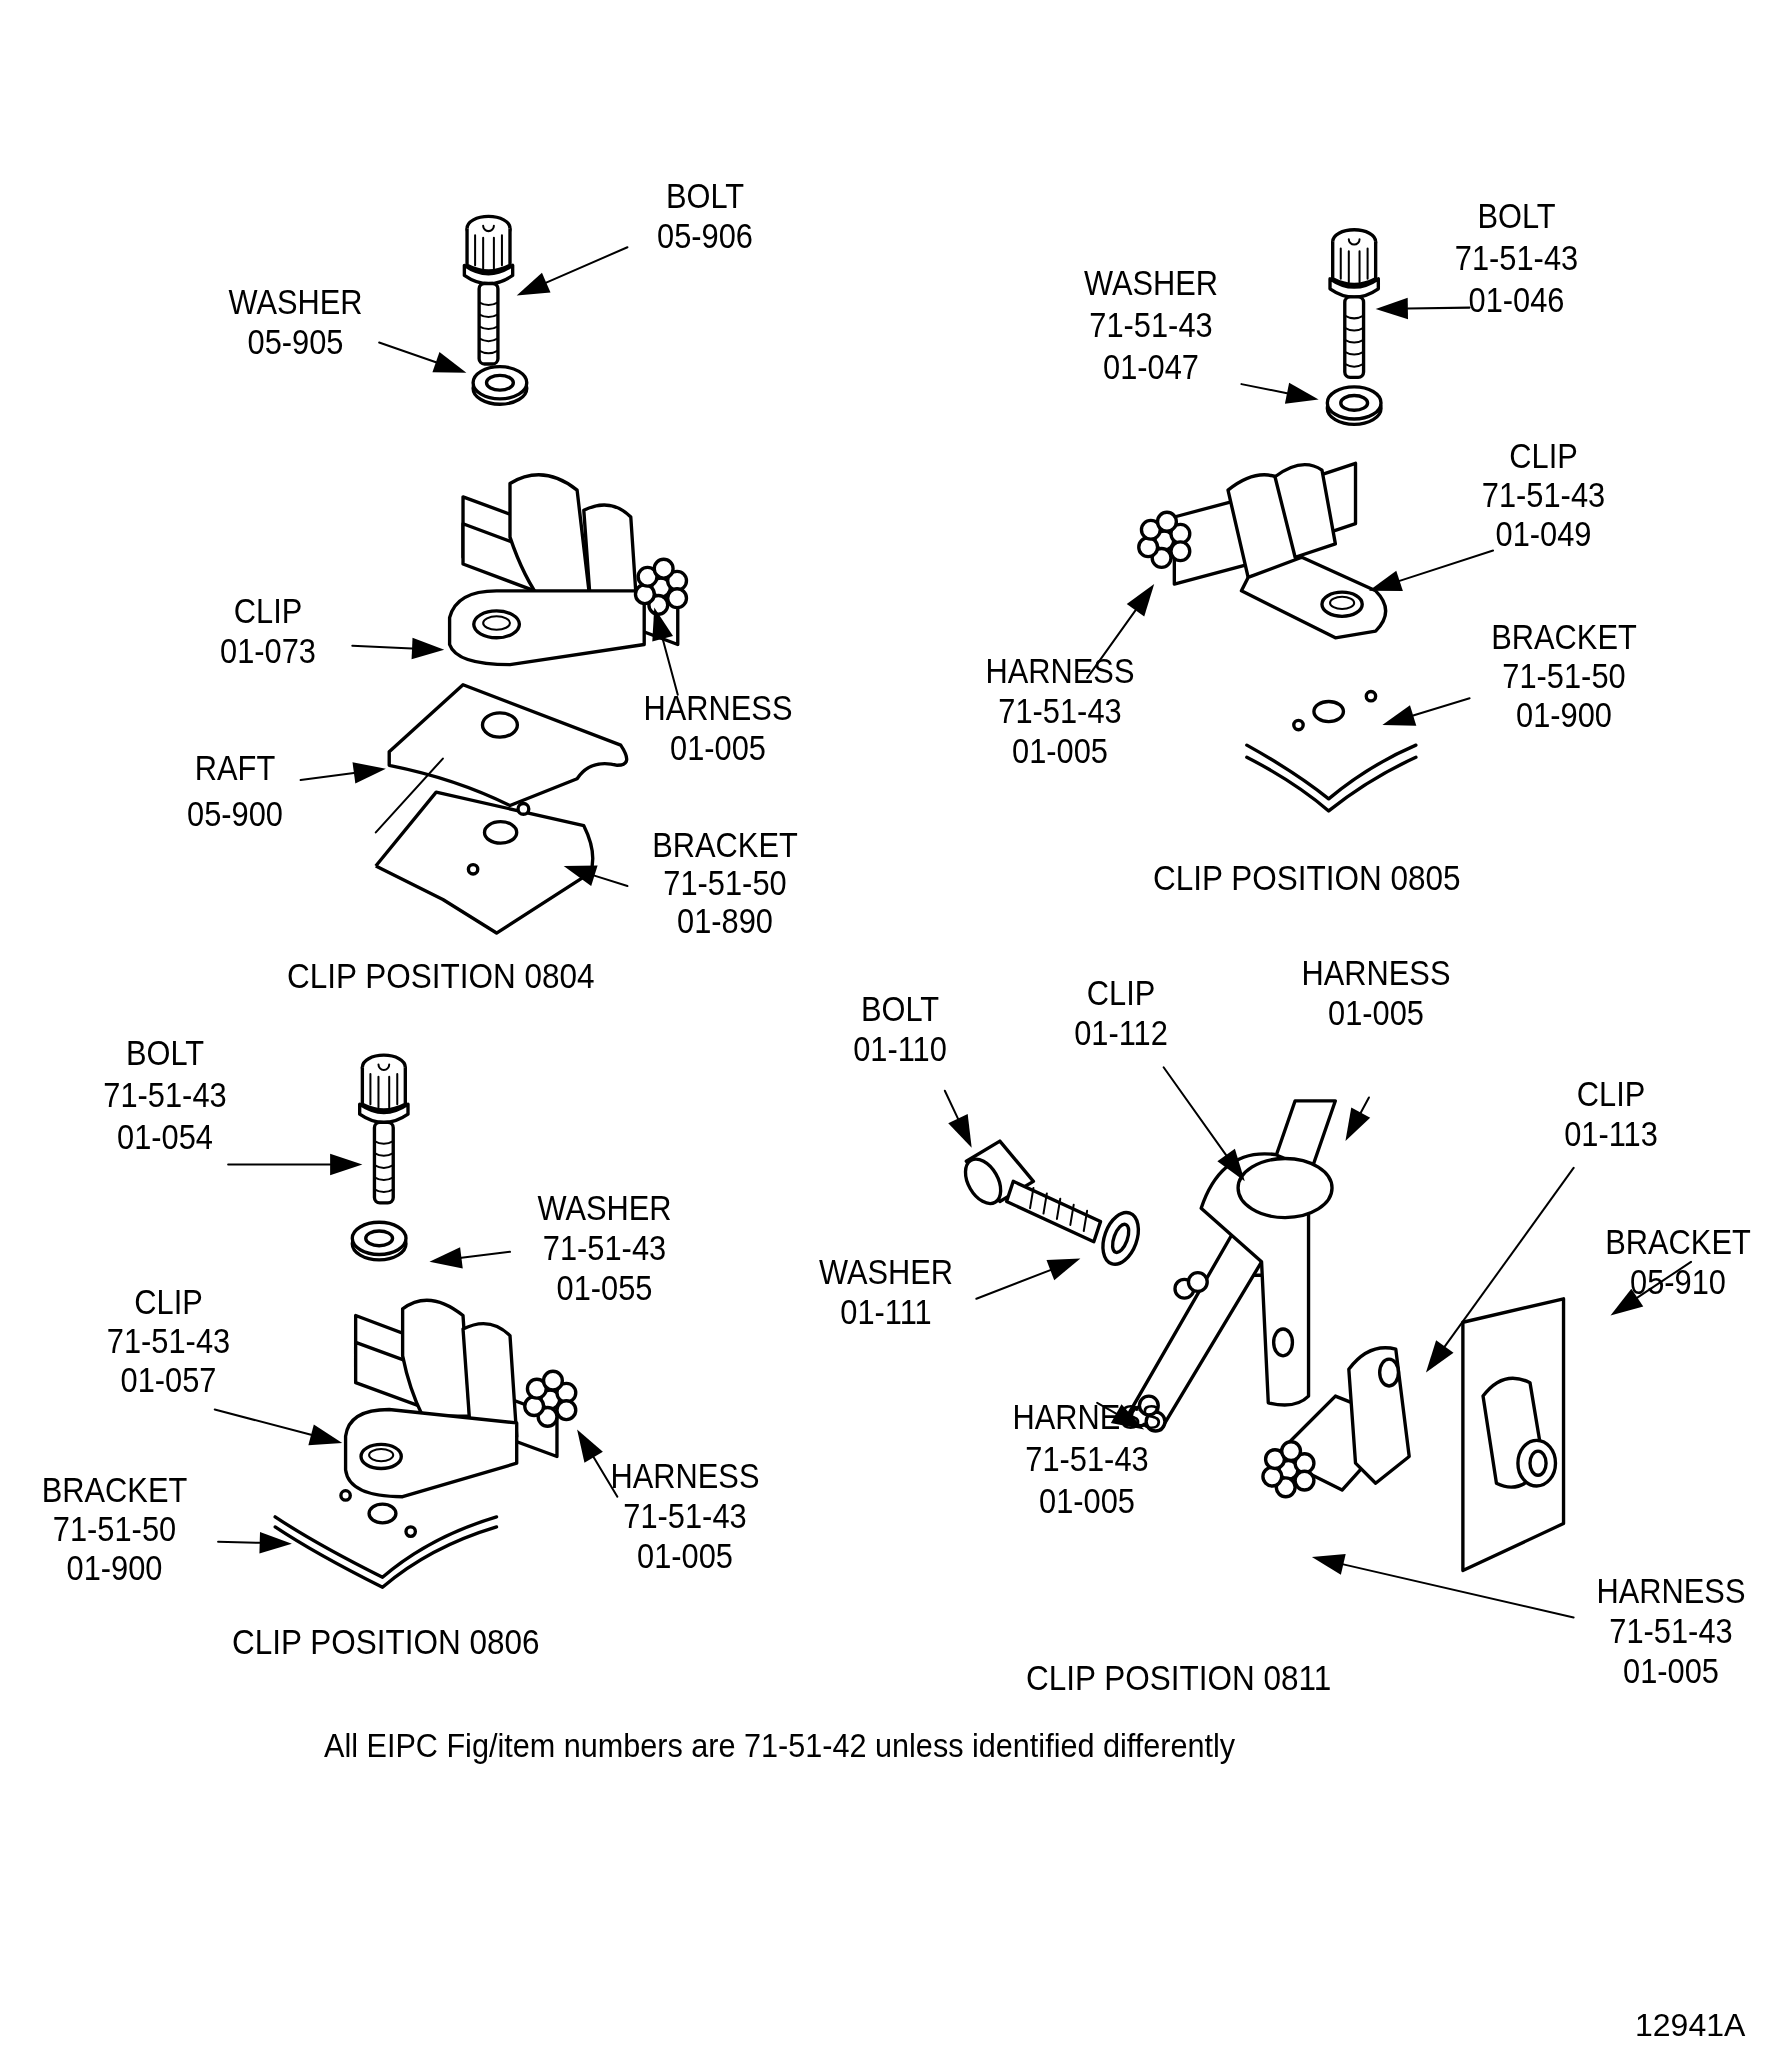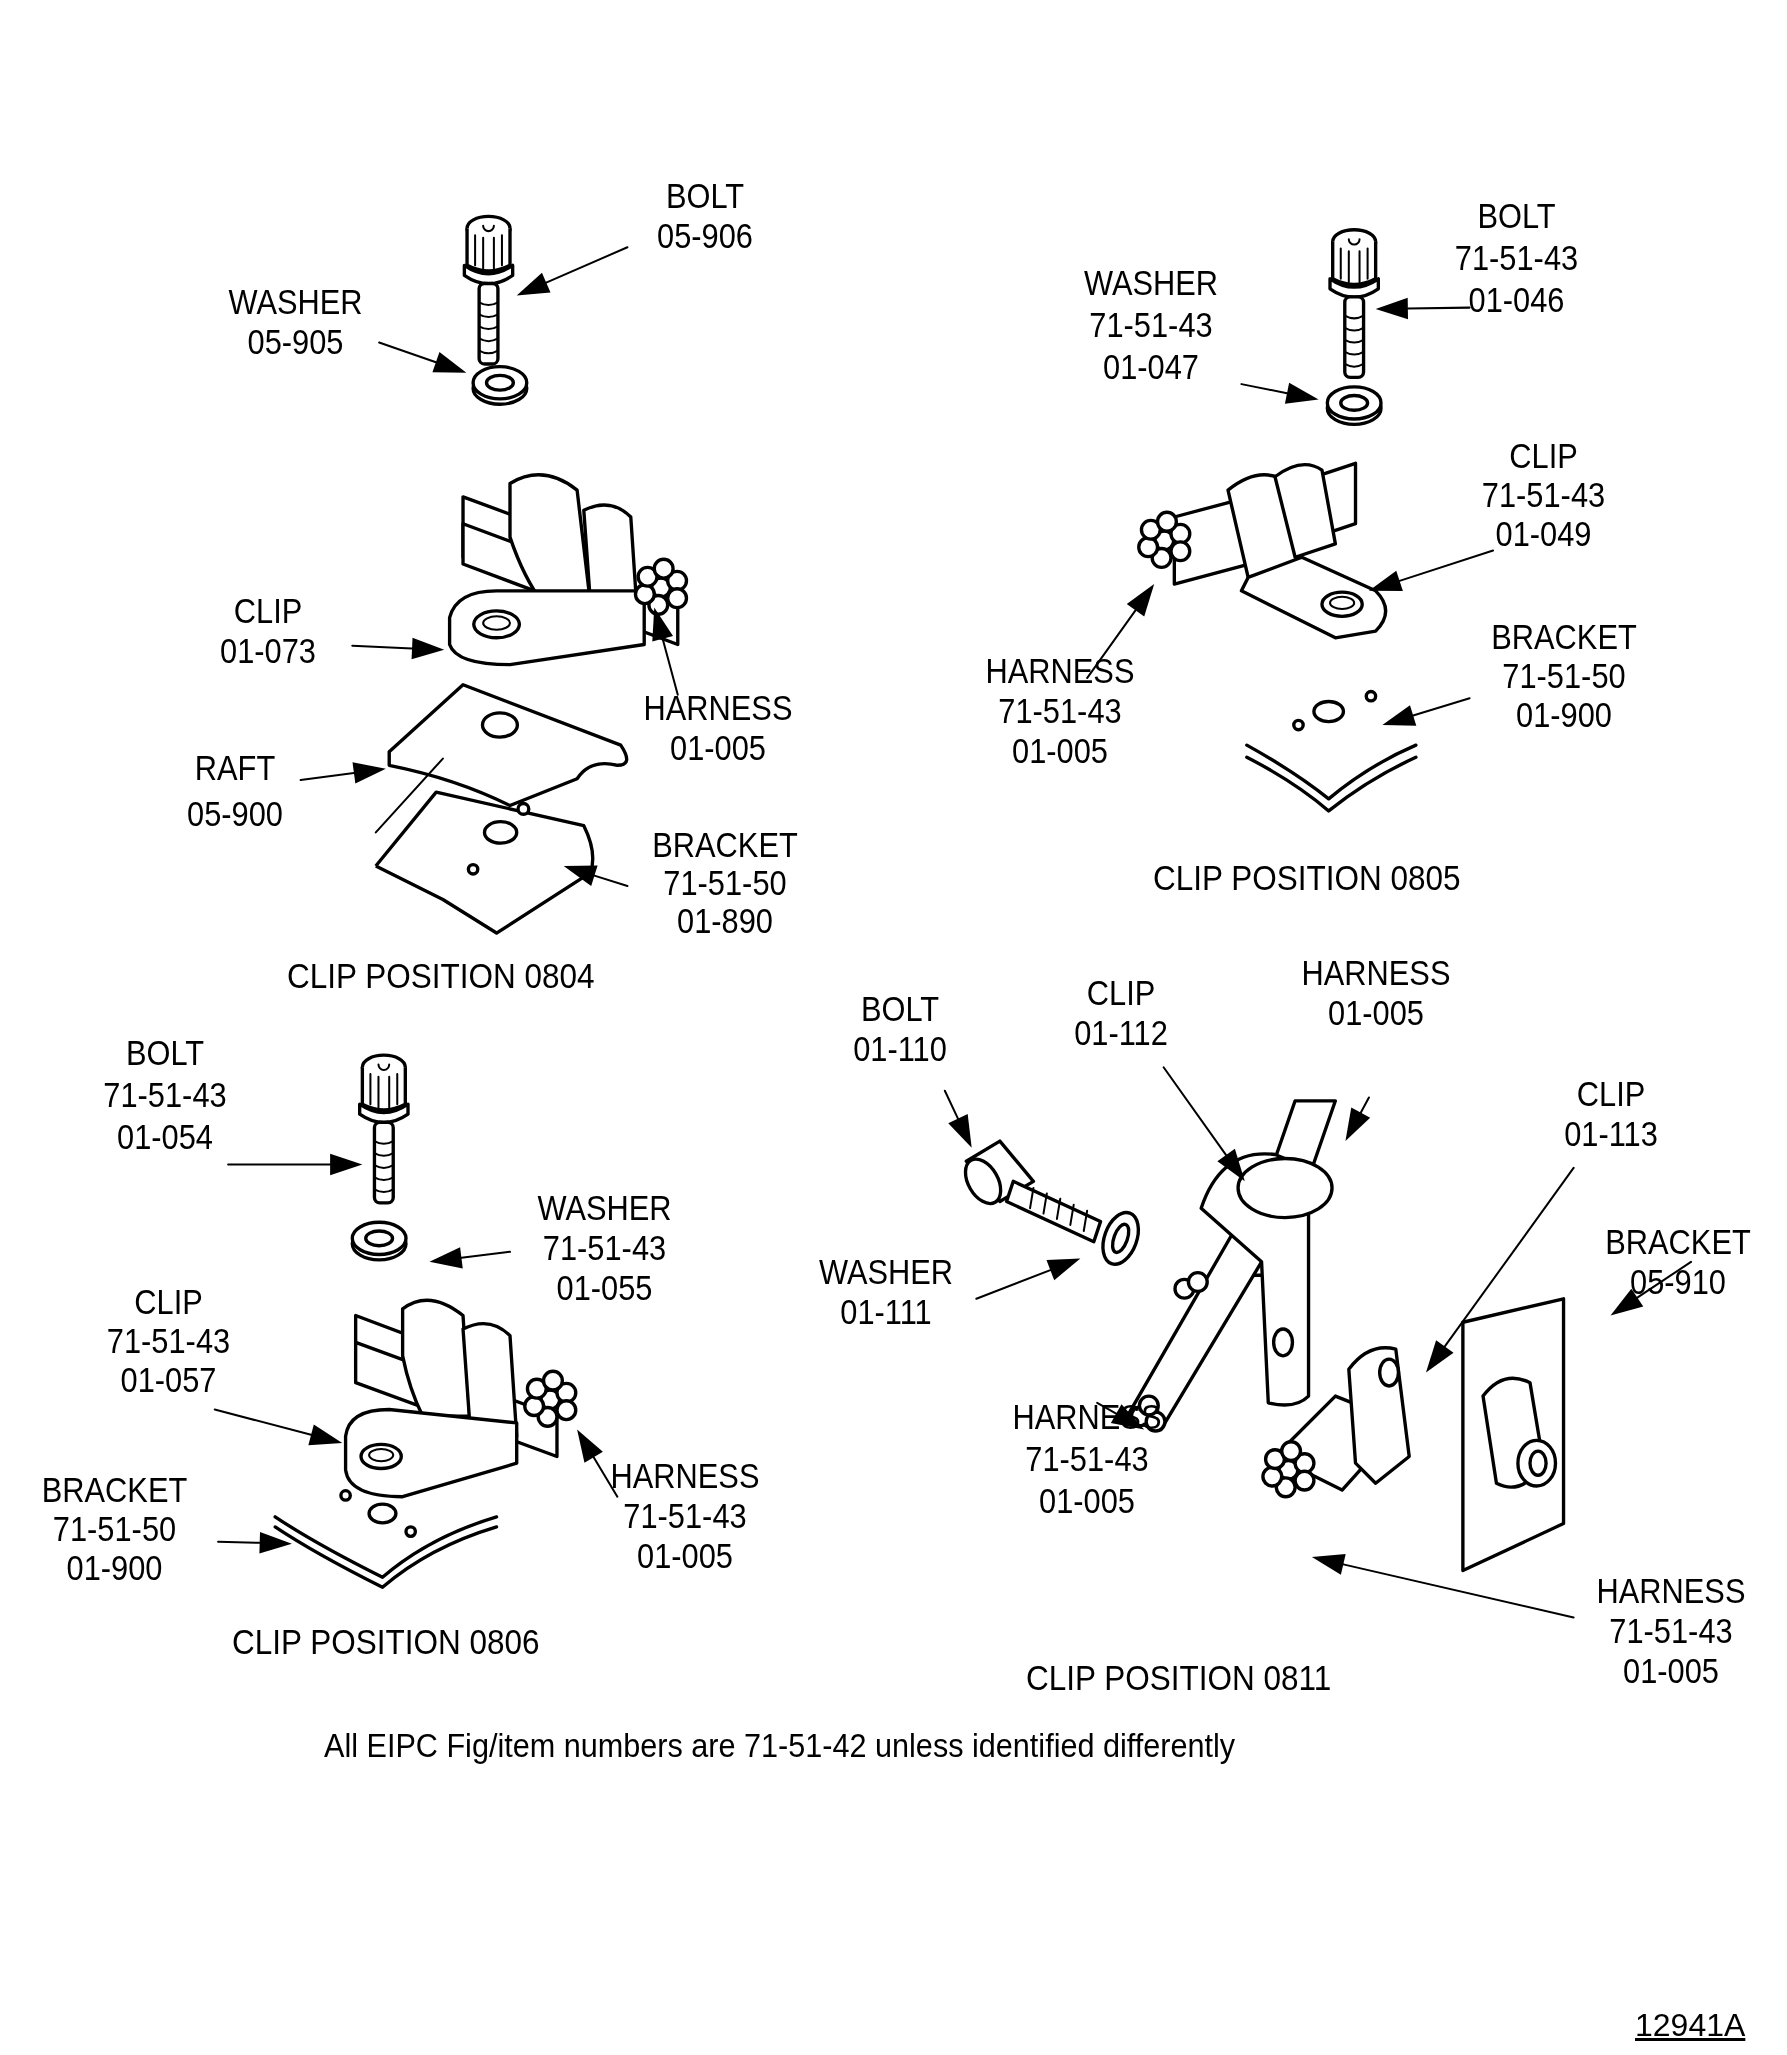--- a/index.html
+++ b/index.html
@@ -6,21 +6,21 @@
   body { width: 1787px; height: 2056px; position: relative; overflow: hidden;
          font-family: "Liberation Sans", sans-serif; color: #000; }
   #art { position: absolute; left: 0; top: 0; width: 1787px; height: 2056px; }
   .lbl { position: absolute; font-family: "Liberation Sans Narrow", "Liberation Sans", sans-serif;
          font-size: 35px; line-height: 40px; text-align: center; white-space: nowrap;
          transform: scaleX(0.88); transform-origin: center top; }
   .lbl span { display: block; }
   .caption { position: absolute; font-size: 35px; line-height: 40px; white-space: nowrap;
              transform: scaleX(0.9); transform-origin: left top; }
   .note { position: absolute; font-size: 34px; white-space: nowrap; transform: scaleX(0.9); transform-origin: left top; }
-  .figno { position: absolute; font-size: 32px; white-space: nowrap; text-decoration: underline; }
+  .figno { position: absolute; font-size: 32px; white-space: nowrap; }
   svg .ln { stroke: #000; stroke-width: 5; fill: none; stroke-linecap: round; stroke-linejoin: round; }
   svg .thin { stroke: #000; stroke-width: 3; fill: none; stroke-linecap: round; }
   svg .part { stroke: #000; stroke-width: 5; fill: #fff; stroke-linejoin: round; }
   svg .arrowhead { fill: #000; stroke: none; }
 </style>
 </head>
 <body>
 
 <svg id="art" viewBox="0 0 2663 3063">
   <defs>

